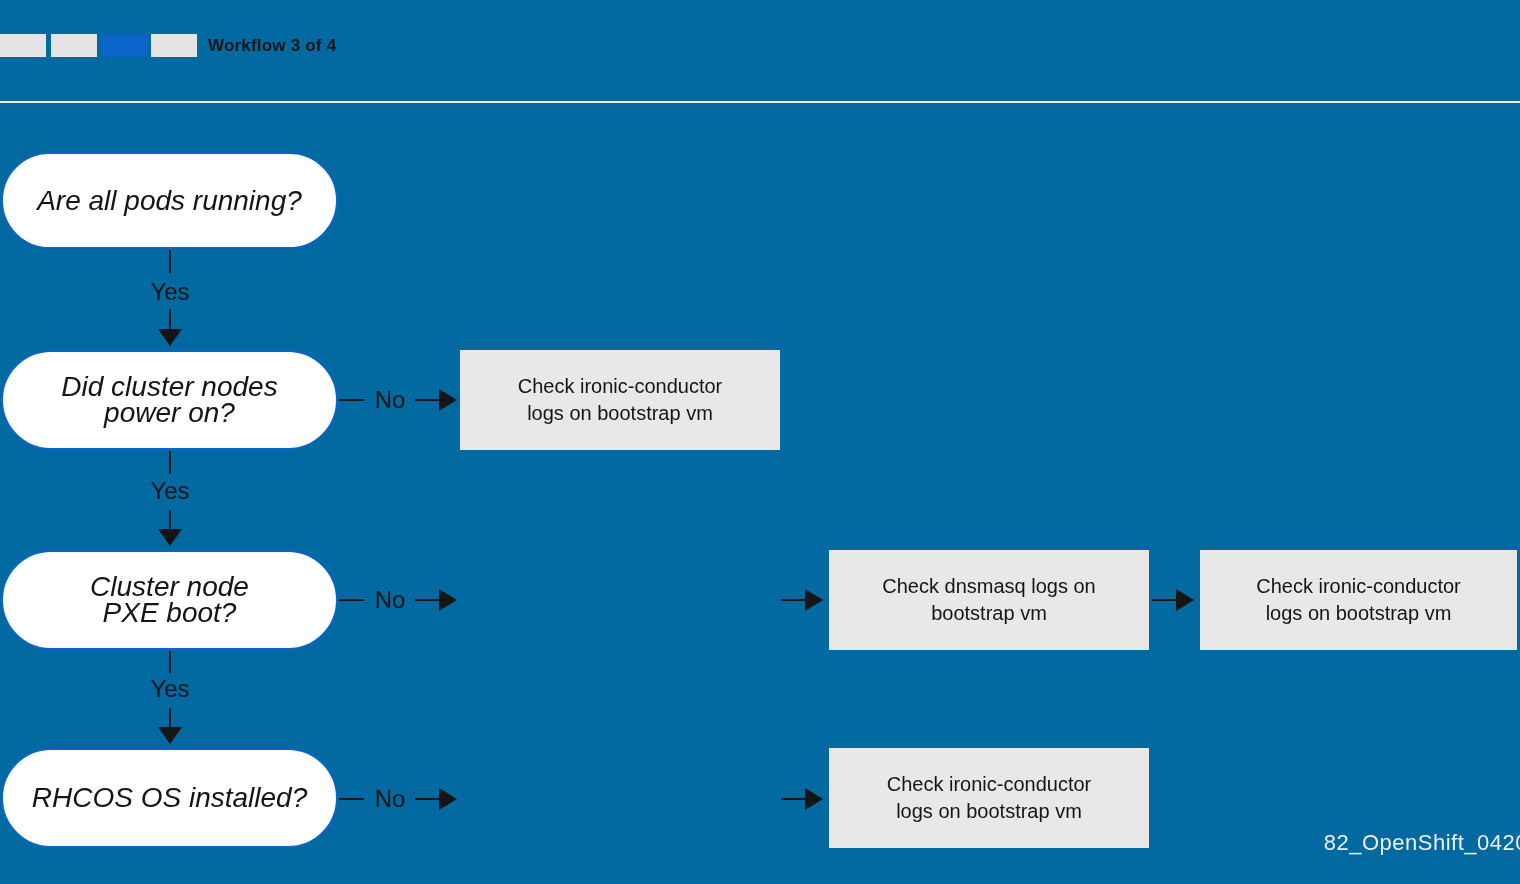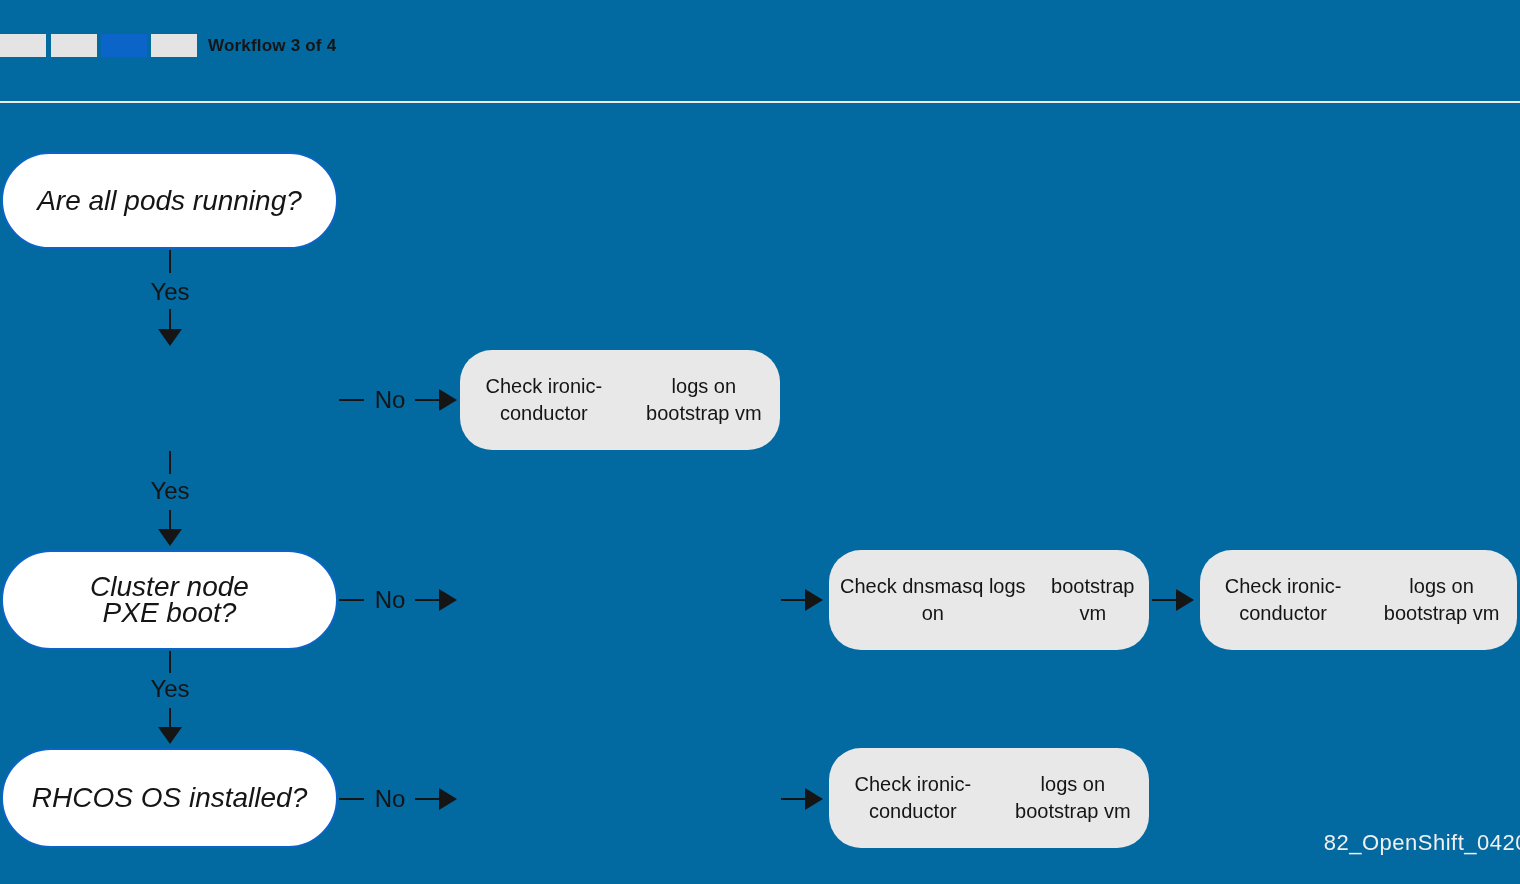--- a/index.html
+++ b/index.html
@@ -62,28 +62,27 @@
     line-height: 26px;
     text-align: center;
   }
   .gbox {
     position: absolute;
     width: 320px;
     height: 100px;
     box-sizing: border-box;
     background: #e8e8e8;
     display: flex;
-    flex-direction: row;
+    flex-direction: column;
     align-items: center;
     justify-content: center;
     font-size: 20px;
     font-weight: 500;
     line-height: 27px;
     text-align: center;
-    border-radius: 32px;
   }
   
   .vline {
     position: absolute;
     left: 168.7px;
     width: 2.6px;
     background: #151515;
   }
   .hline {
     position: absolute;
@@ -138,20 +137,24 @@
     <div class="seg active" style="left:101px"></div>
     <div class="seg" style="left:151px"></div>
     <div class="workflow-label">Workflow 3 of 4</div>
   </div>
   <div class="divider"></div>
 
   <div class="oval" style="top:152px;height:97px">
     <div>Are all pods running?</div>
     <div></div>
   </div>
+  <div class="oval" style="top:350px;height:100px">
+    <div>Did cluster nodes</div>
+    <div>power on?</div>
+  </div>
   <div class="oval" style="top:748px;height:100px">
     <div>RHCOS OS installed?</div>
     <div></div>
   </div>
   <div class="oval" style="top:550px;height:100px">
     <div>Cluster node</div>
     <div>PXE boot?</div>
   </div>
 
   <div class="gbox" style="left:460px;top:350px">

